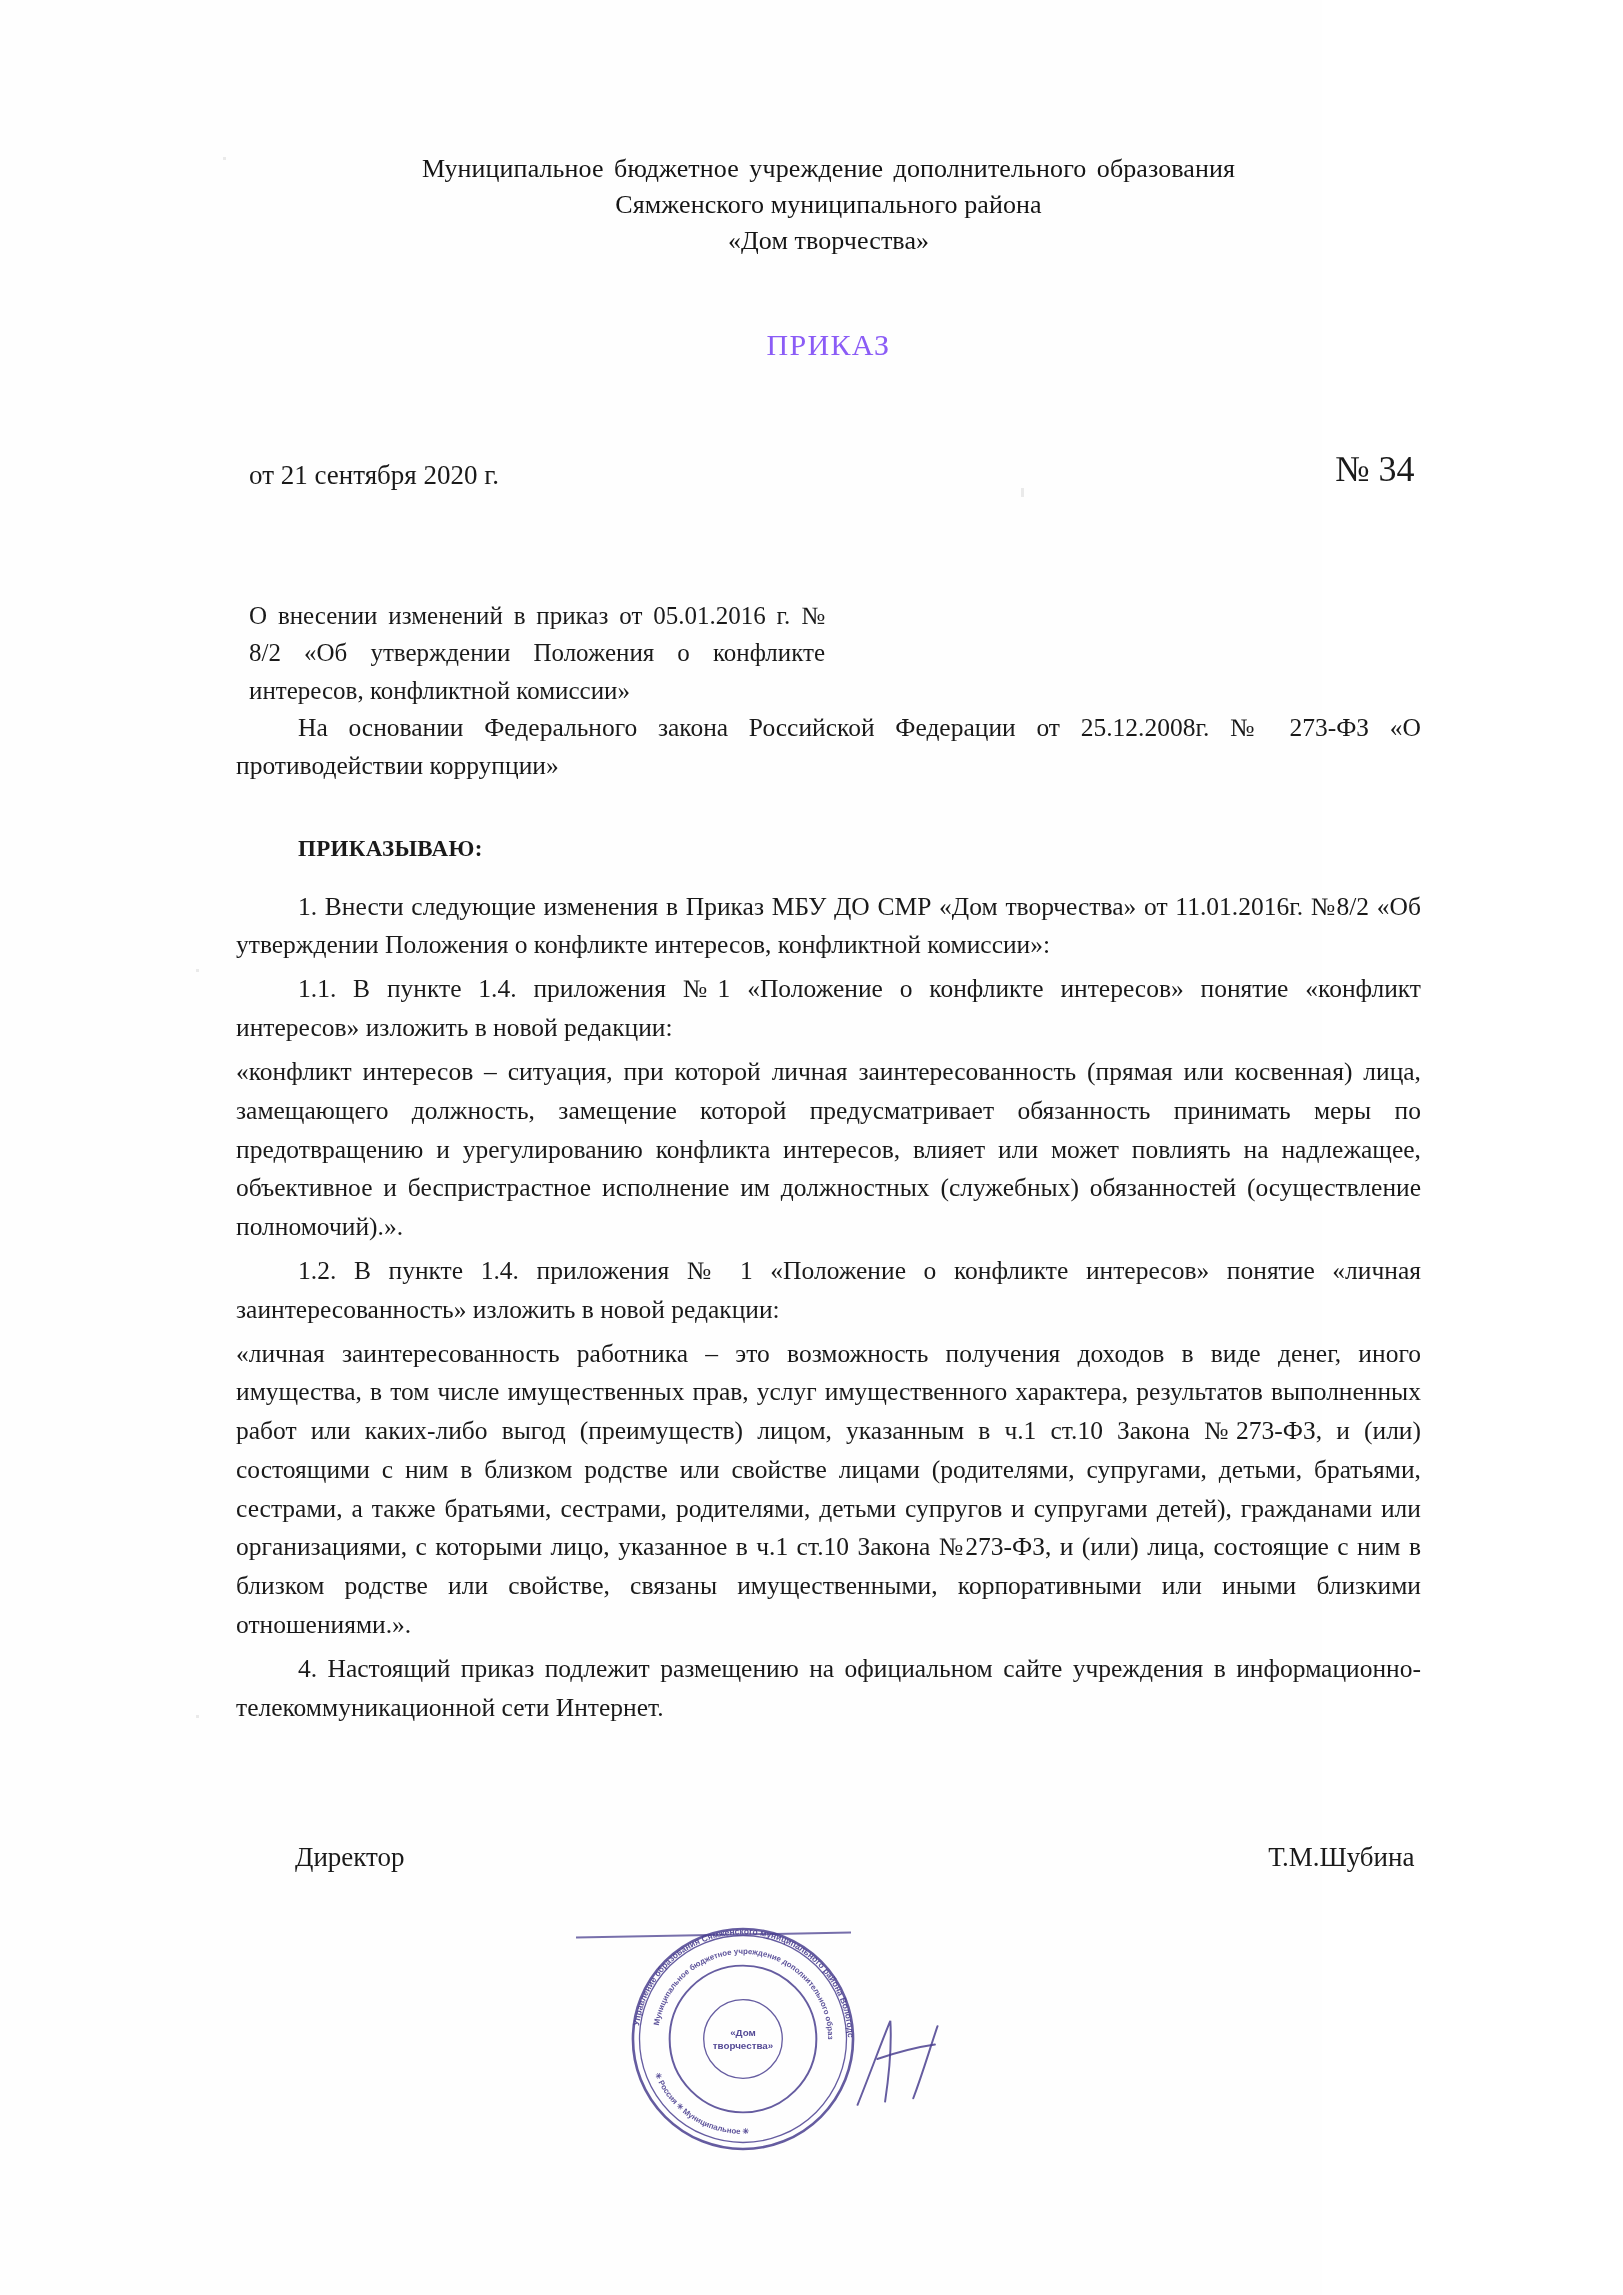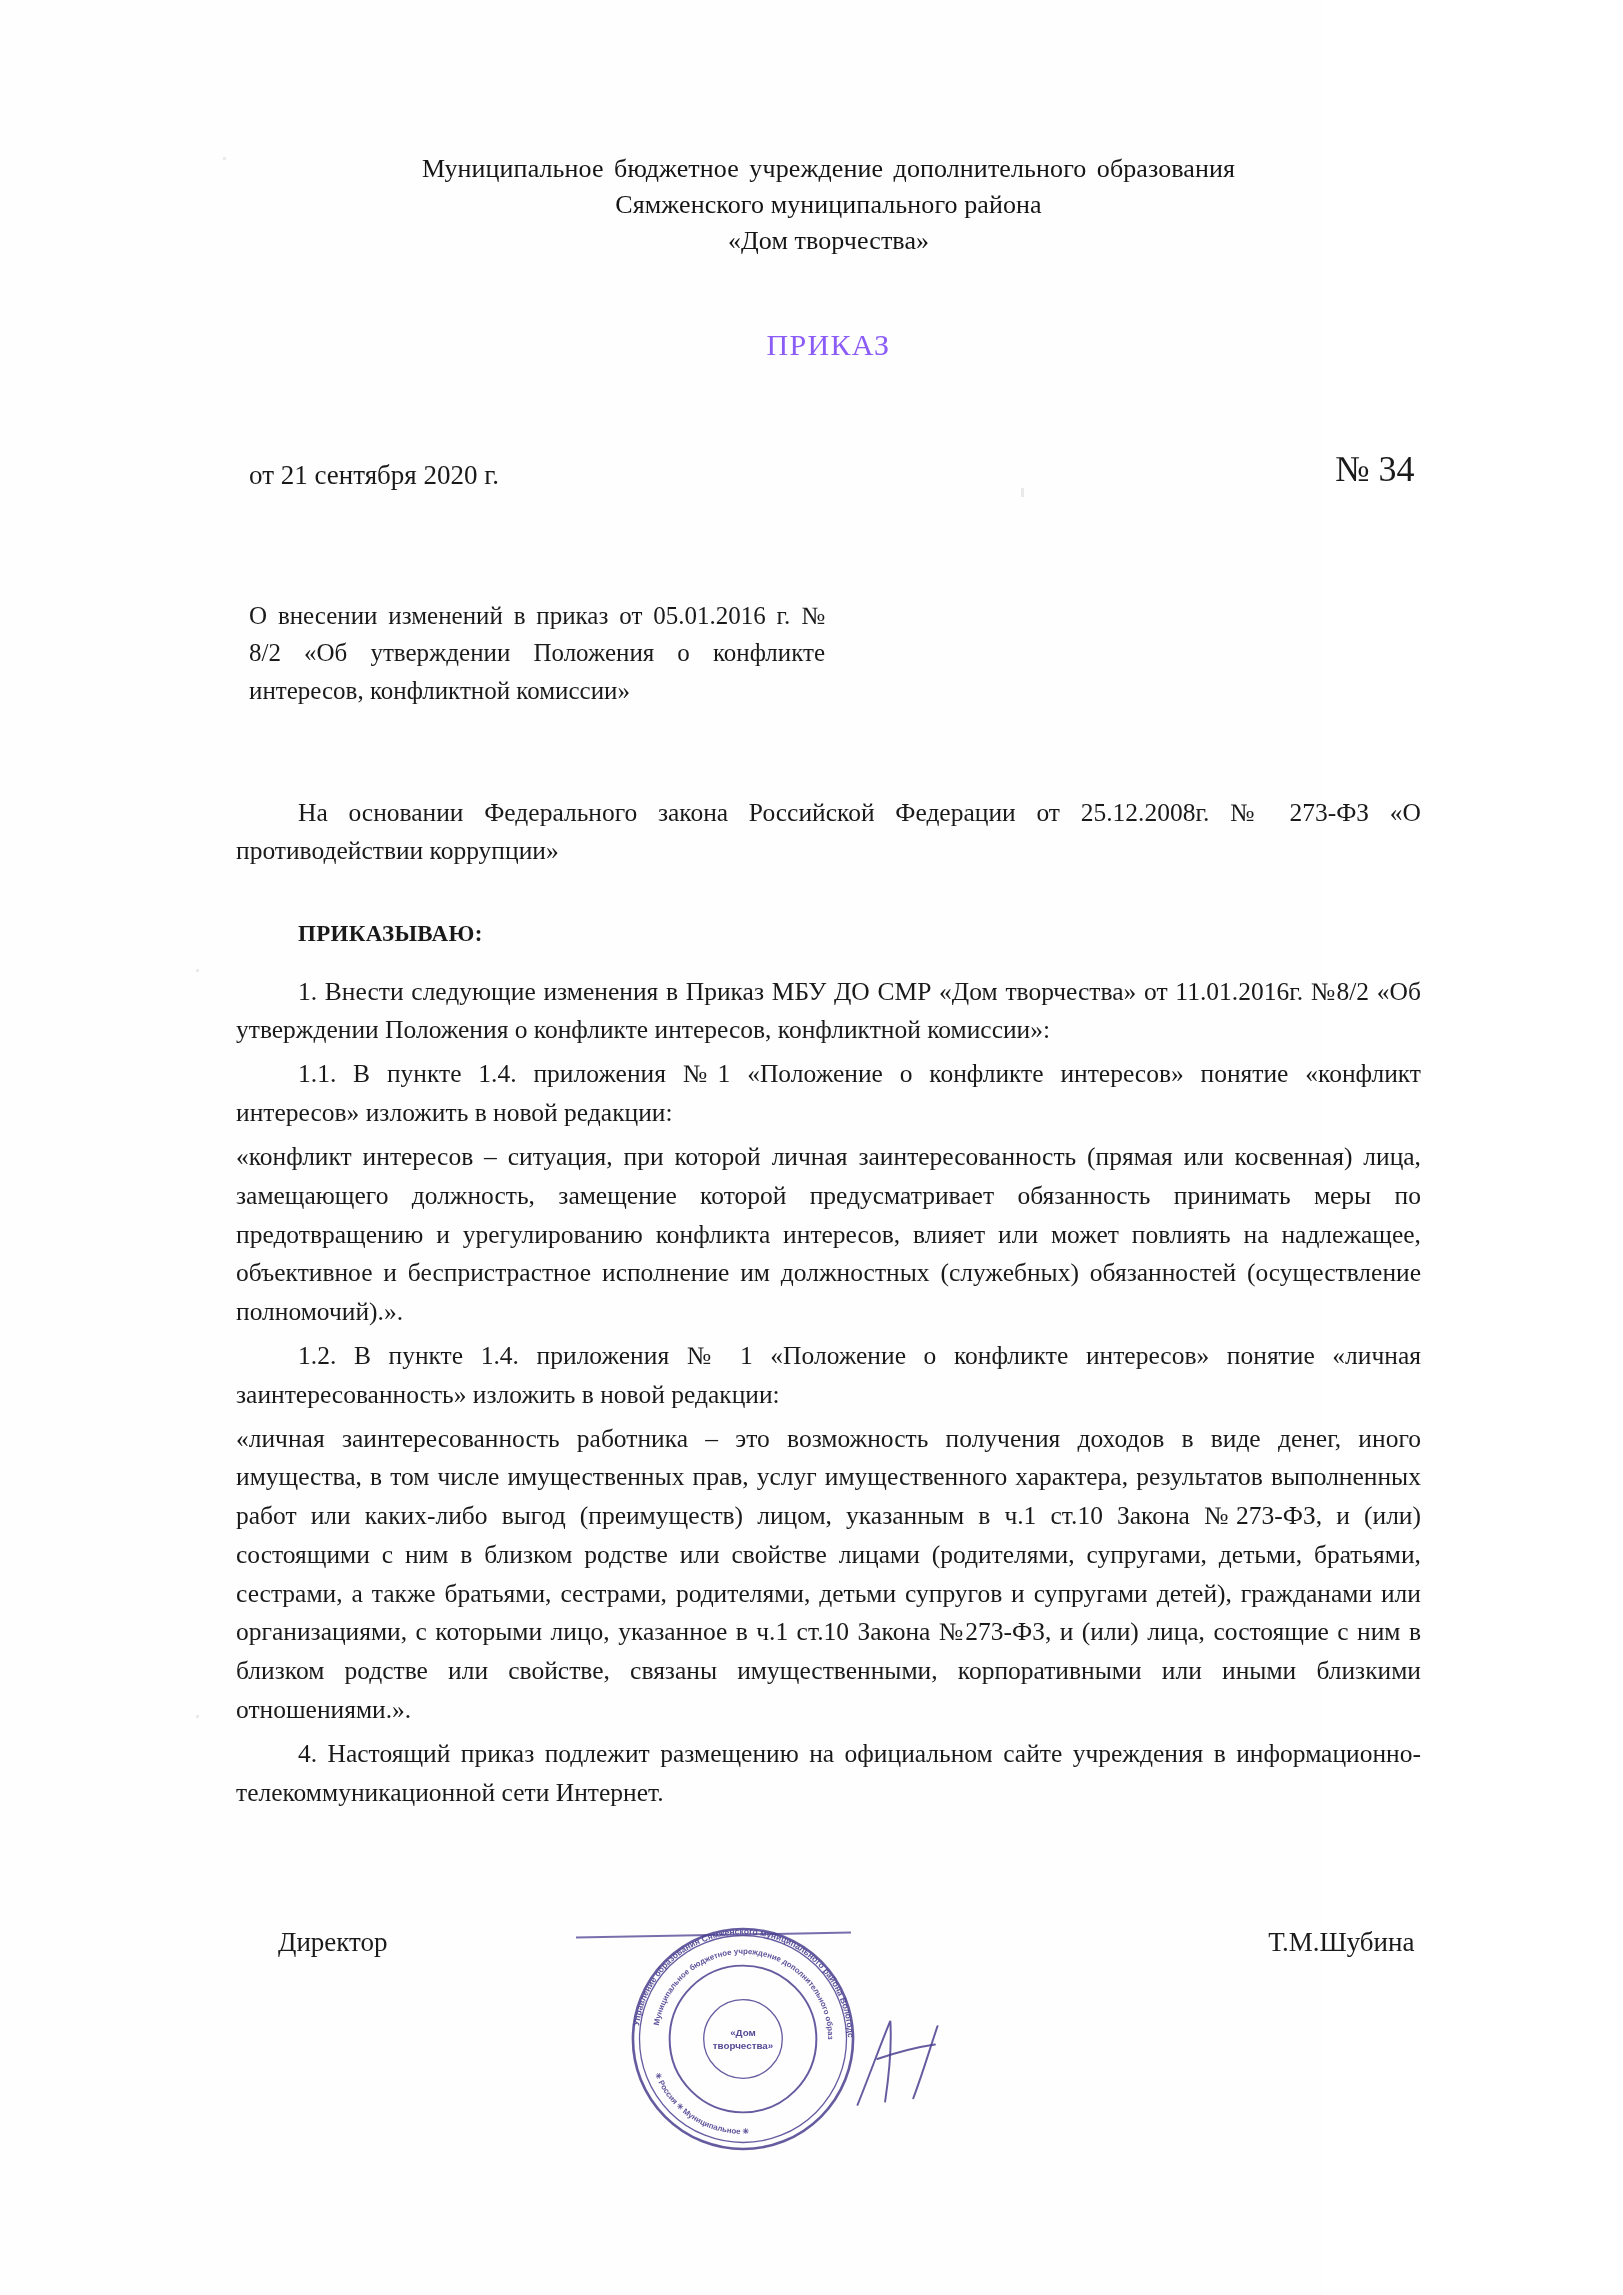--- a/index.html
+++ b/index.html
@@ -77,21 +77,20 @@
     margin-top: 98px;
     margin-left: 13px;
     width: 576px;
     font-size: 25px;
     line-height: 1.5;
     text-align: justify;
     text-align-last: left;
   }
 
   .basis {
-    margin-top: 85px;
     font-size: 25.5px;
     line-height: 1.5;
     text-align: justify;
     text-indent: 62px;
     font-family: Liberation Serif, serif;
   }
 
   .order-word {
     margin-top: 50px;
     font-size: 23px;
@@ -110,21 +109,21 @@
   .para.first { margin-top: 26px; }
 
   .sign-row {
     position: relative;
     margin-top: 115px;
     height: 46px;
     font-size: 27px;
   }
   .sign-row .post {
     position: absolute;
-    left: 42px;
+    left: 59px;
     top: 0;
   }
   .sign-row .name {
     position: absolute;
     right: 6.5px;
     top: 0;
   }
 
   
   .stamp {

